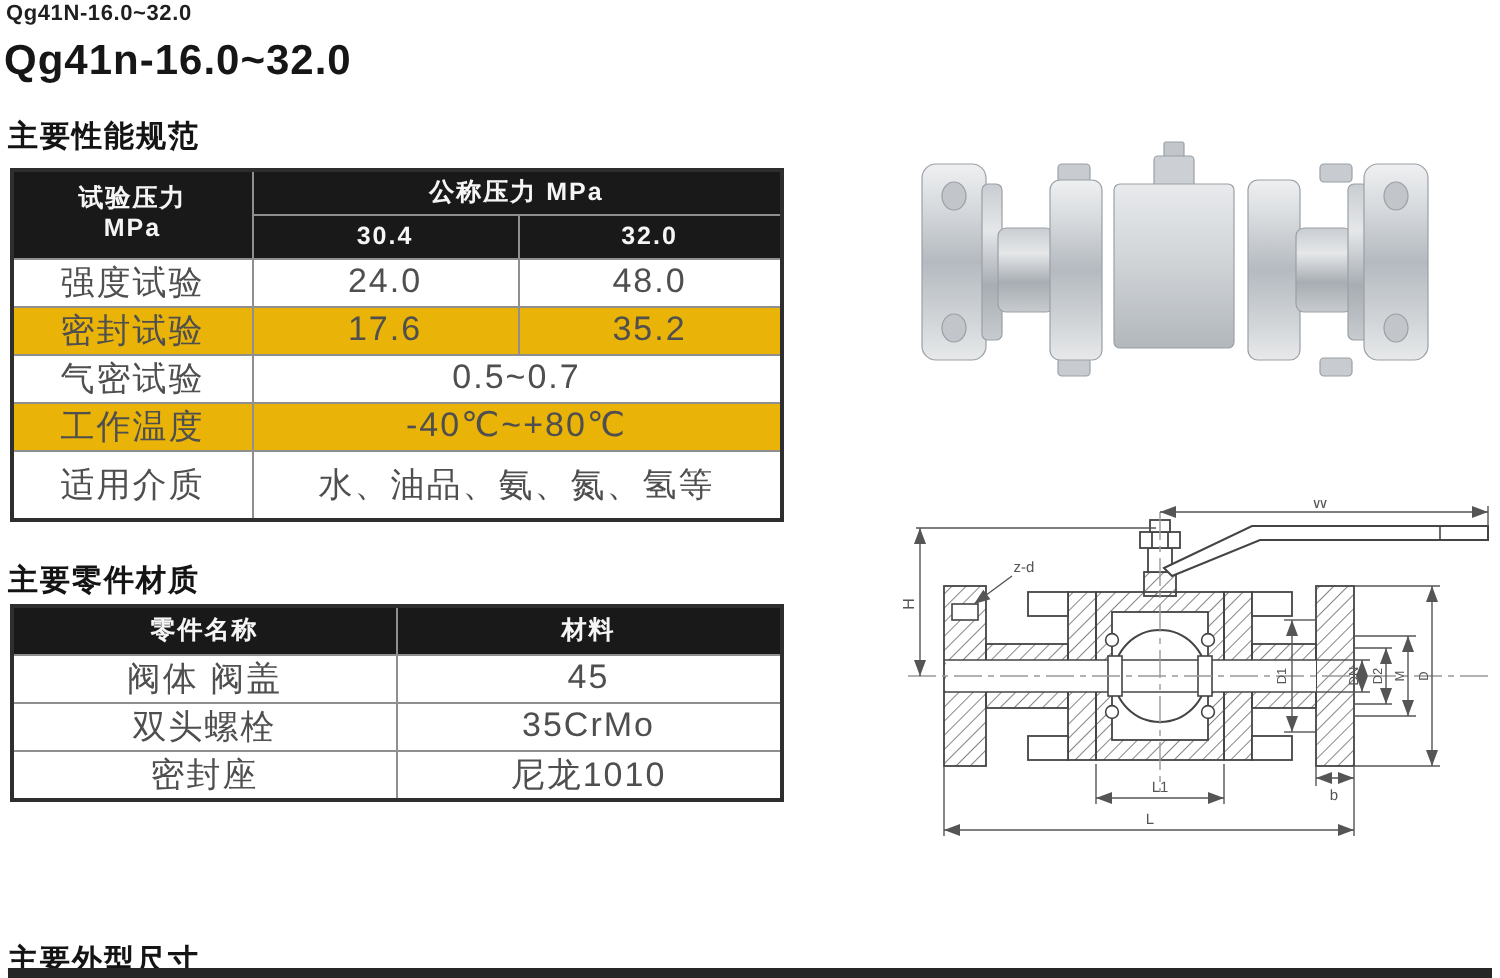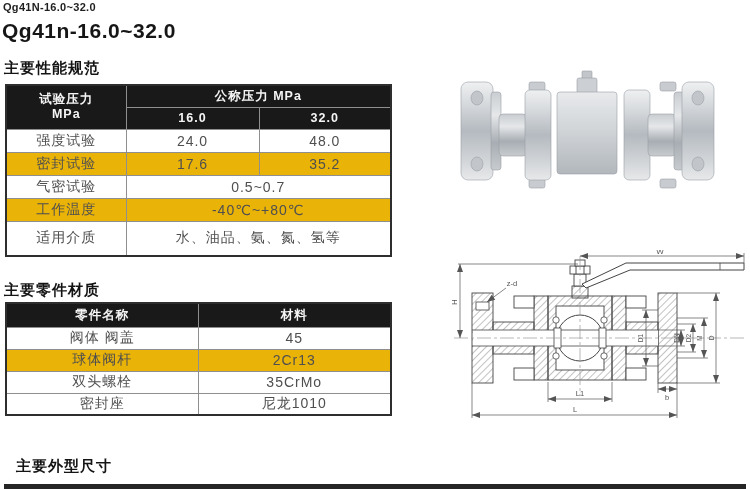--- a/index.html
+++ b/index.html
@@ -7,27 +7,27 @@
     width:750px;height:489px;position:relative;background:#ffffff;
     font-family:"Liberation Sans","DejaVu Sans",sans-serif;
     overflow:hidden;color:#1a1a1a;
   }
   .abs{position:absolute;}
   .supertitle{left:3px;top:1px;font-size:11px;font-weight:bold;letter-spacing:.3px;color:#1f1f1f;}
   .pagetitle{left:2px;top:19px;font-size:21px;font-weight:bold;letter-spacing:.5px;color:#161616;}
   .secheading{font-size:15px;font-weight:bold;color:#141414;letter-spacing:1px;}
   .h-perf{left:4px;top:59px;}
   .h-mat{left:4px;top:281px;}
-  .h-dim{left:4px;top:457px;margin-left:12px;}
+  .h-dim{left:4px;top:471px;}
   table.t{border-collapse:collapse;table-layout:fixed;background:#fff;
           border:2px solid #2e2e2e;}
   table.t th,table.t td{border:1px solid #8f8f8f;text-align:center;vertical-align:middle;
           padding:0;overflow:hidden;white-space:nowrap;}
   table.t th{background:#191919;color:#f5f5f5;font-size:12.5px;font-weight:bold;letter-spacing:1px;}
-  table.t td{font-size:14px;color:#4f4f4f;letter-spacing:1px;}
+  table.t td{font-size:17px;color:#4f4f4f;letter-spacing:1px;}
   .perf{left:5px;top:84px;width:385px;}
   .perf thead tr{height:22px;padding-left:45px;}
   .perf tbody tr{height:23px;}
   .perf tbody tr.tall{height:35px;}
   .mat{left:5px;top:302px;width:385px;}
   .mat thead tr{height:24px;margin-left:14px;}
   .mat tbody tr{height:22px;}
   tr.shade td{background:#eab308;}
   .hd2l div{line-height:15px;}
   .bottom-bar{left:4px;top:484px;width:742px;height:5px;background:#262626;}
@@ -49,21 +49,21 @@
     </colgroup>
   <thead>
     <tr>
       <th rowspan="2" class="hd2l">
         <div>试验压力</div>
         <div>MPa</div>
       </th>
       <th colspan="2">公称压力 MPa</th>
     </tr>
     <tr>
-      <th>16.0</th>
+      <th>30.4</th>
       <th>32.0</th>
     </tr>
   </thead>
   <tbody>
     <tr>
       <td>强度试验</td>
       <td>24.0</td>
       <td>48.0</td>
     </tr>
     <tr class="shade">
@@ -96,24 +96,20 @@
   <thead>
     <tr>
       <th>零件名称</th>
       <th>材料</th>
     </tr>
   </thead>
   <tbody>
     <tr>
       <td>阀体 阀盖</td>
       <td>45</td>
-    </tr>
-    <tr class="shade">
-      <td>球体阀杆</td>
-      <td>2Cr13</td>
     </tr>
     <tr>
       <td>双头螺栓</td>
       <td>35CrMo</td>
     </tr>
     <tr>
       <td>密封座</td>
       <td>尼龙1010</td>
     </tr>
   </tbody>

